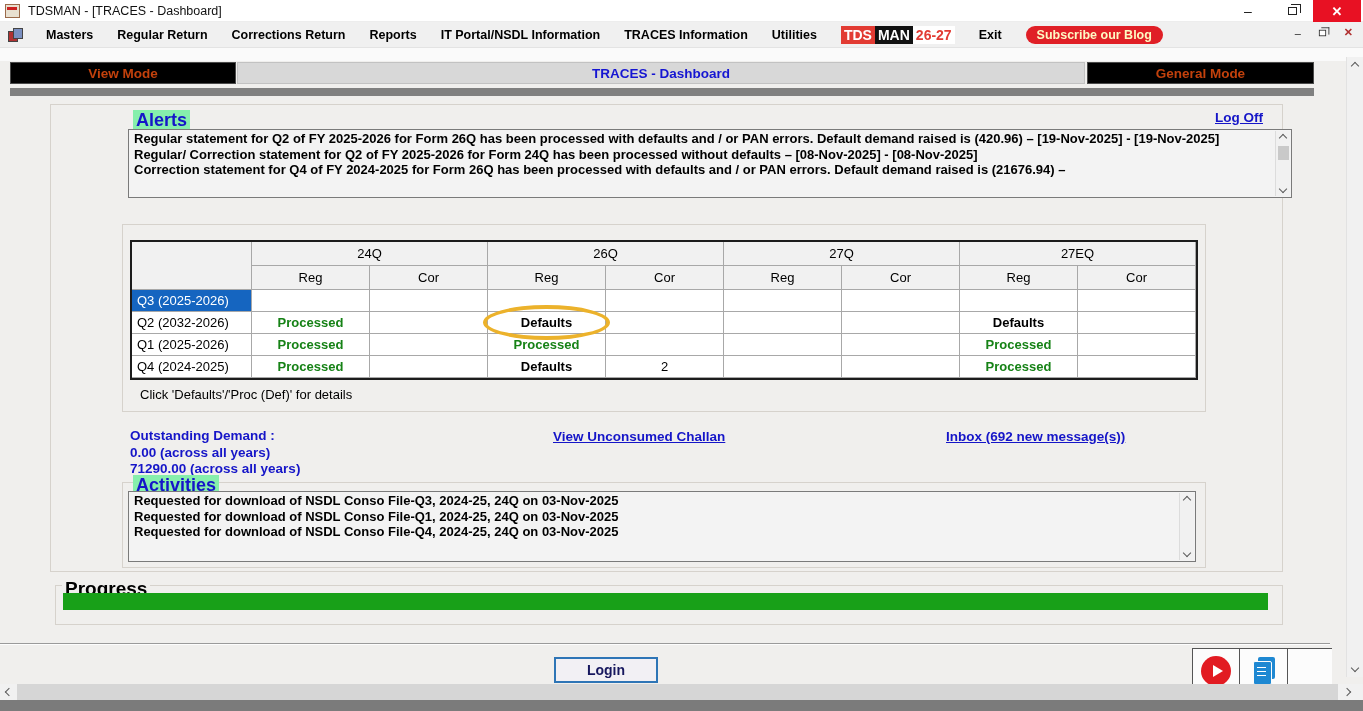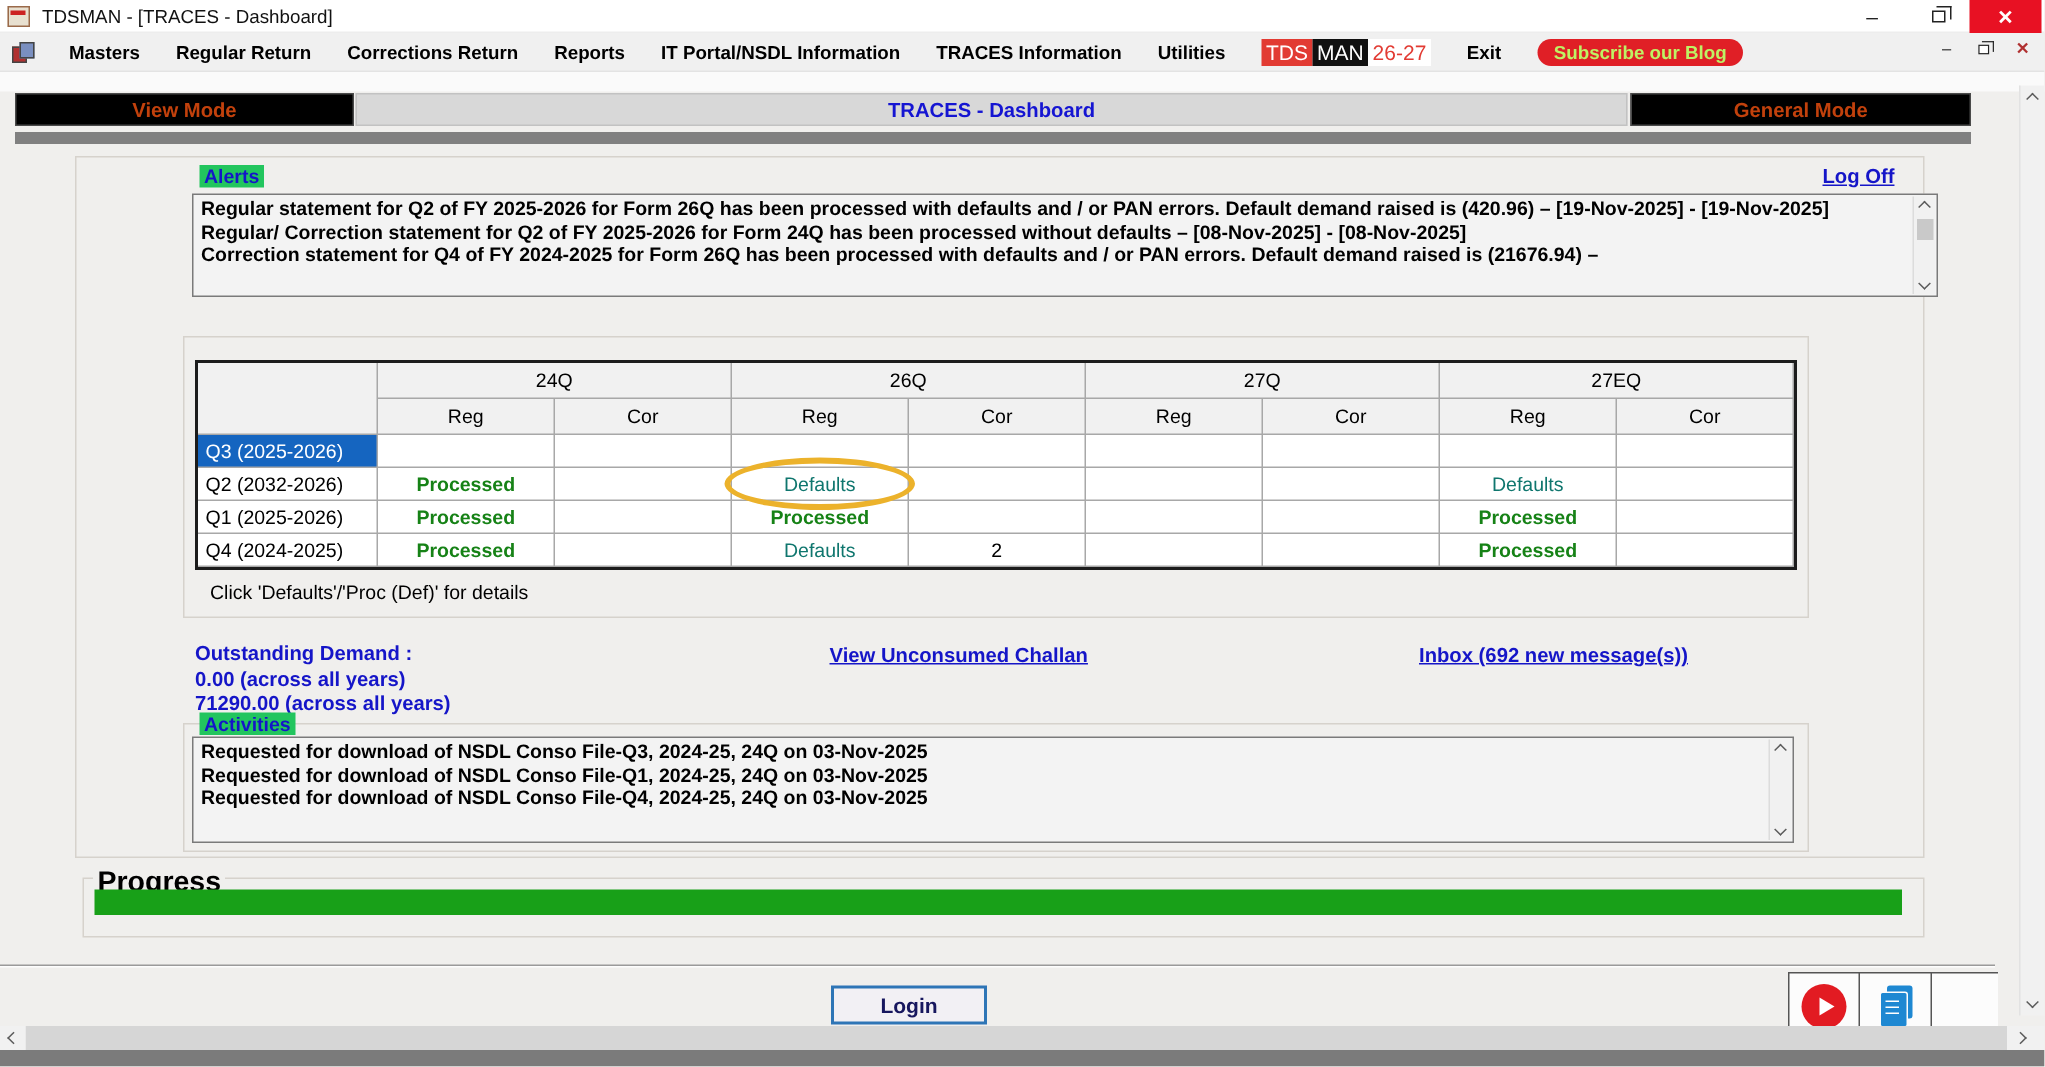--- a/index.html
+++ b/index.html
@@ -18,41 +18,41 @@
   .restore-glyph { width:9px; height:8px; border:1.3px solid #222; position:relative; background:#fff; }
   .restore-glyph::before { content:""; position:absolute; left:2px; top:-4px; width:9px; height:8px; border:1.3px solid #222; border-bottom:none; border-left:none; }
   .btn-close { left:1313px; width:48px; background:#e81123; color:#fff; font-size:13px; font-weight:bold; }
 
   
   .menubar { top:22px; left:0; width:1363px; height:26px; background:#f0f0f0; border-bottom:1px solid #e3e3e3; display:flex; align-items:center; gap:24px; padding-left:8px; font-size:12.5px; font-weight:bold; color:#000; }
   .mdi-icon { width:14px; height:13px; position:relative; }
   .mdi-icon::before { content:""; position:absolute; left:0; top:3px; width:8px; height:9px; background:#b03030; border:1px solid #444; }
   .mdi-icon::after { content:""; position:absolute; left:5px; top:0; width:8px; height:9px; background:#7a8fc0; border:1px solid #444; }
   .menu-item { cursor:default; white-space:nowrap; }
-  .tdsman-logo { display:flex; align-items:flex-start; font-weight:normal; font-size:14px; }
+  .tdsman-logo { display:flex; align-items:flex-start; font-weight:bold; font-size:14px; }
   .logo-tds { background:#e23b33; color:#fff; padding:1px 3px; }
   .logo-man { background:#111; color:#fff; padding:1px 3px; }
   .logo-year { background:#fff; color:#e23b33; padding:1px 3px; }
-  .subscribe-btn { background:#e01f26; color:#bef264; font-weight:bold; font-size:12.5px; border-radius:10px; padding:2px 11px; white-space:nowrap; }
+  .subscribe-btn { background:#e01f26; color:#fef9c3; font-weight:bold; font-size:12.5px; border-radius:10px; padding:2px 11px; white-space:nowrap; }
   .mdi-controls { position:absolute; right:10px; top:26px; display:flex; gap:17px; align-items:center; font-size:11px; color:#222; }
   .mdi-x { color:#b03030; font-weight:bold; }
 
   .gap-strip { top:48px; left:0; width:1363px; height:13px; background:#fafafa; }
 
   
   .mode-box { top:62px; height:22px; background:#000; color:#c2410c; font-weight:bold; font-size:13.5px; display:flex; align-items:center; justify-content:center; border:1px solid #4a4a4a; }
   .mode-left { left:10px; width:226px; }
   .mode-right { left:1087px; width:227px; }
   .mode-center { top:62px; left:237px; width:848px; height:22px; background:#d8d8d8; border:1px solid #c2c2c2; color:#1515d2; font-weight:bold; font-size:13.5px; display:flex; align-items:center; justify-content:center; }
   .separator { top:88px; left:10px; width:1304px; height:8px; background:#808080; }
 
   
   .groupbox { border:1px solid #d6d2cc; }
   .outer-group { top:104px; left:50px; width:1233px; height:468px; }
-  .blue-label { color:#1515c8; font-weight:bold; font-size:13px; background:#22c55e; padding:0 3px; }
+  .blue-label { color:#1515c8; font-weight:bold; font-size:18px; background:#86efac; padding:0 3px; }
   .link { color:#1515c8; font-weight:bold; font-size:13.5px; text-decoration:underline; cursor:pointer; white-space:nowrap; }
 
   
   .textbox { background:#f3f3f3; border:1px solid #7a7a7a; font-size:13px; font-weight:bold; color:#000; line-height:15.5px; padding:1px 22px 1px 5px; overflow:hidden; }
   .alerts-box { top:129px; left:128px; width:1164px; height:69px; }
   .activities-box { top:491px; left:128px; width:1068px; height:71px; }
   .vscroll-mini { position:absolute; right:1px; top:1px; bottom:1px; width:15px; background:#f1f1f1; border-left:1px solid #dcdcdc; }
   .vscroll-mini .thumb { position:absolute; left:2px; top:15px; width:11px; height:14px; background:#c9c9c9; }
 
   
@@ -67,21 +67,21 @@
   .table-group { top:224px; left:122px; width:1084px; height:188px; }
   .qtable { top:240px; left:130px; display:grid; grid-template-columns:120px repeat(8,118px); grid-template-rows:24px 24px 22px 22px 22px 22px; border:2px solid #1c1c1c; background:#fff; font-size:13px; }
   .cell { border-right:1px solid #a8a8a8; border-bottom:1px solid #a8a8a8; background:#fff; display:flex; align-items:center; justify-content:center; position:relative; }
   .cell:nth-child(9n) { }
   .hdr { background:#f1f1f1; }
   .corner { grid-row:1 / 3; grid-column:1; }
   .span2 { grid-column:span 2; }
   .rowlabel { justify-content:flex-start; padding-left:5px; }
   .sel { background:#1565c0; color:#fff; }
   .processed { color:#168216; font-weight:bold; }
-  .defaults { color:#0f766e; font-weight:normal; }
+  .defaults { color:#000000; font-weight:bold; }
   .circle-hl { position:absolute; left:-5px; right:-5px; top:-7px; bottom:-7px; border:4px solid #ecb22b; border-radius:50%; pointer-events:none; z-index:3; }
   .footnote { top:387px; left:140px; font-size:13px; color:#000; }
 
   
   .outstanding { left:130px; color:#1515c8; font-weight:bold; font-size:13.5px; white-space:nowrap; }
 
   
   .progress-group { top:585px; left:55px; width:1228px; height:40px; }
   .progress-label { top:578px; left:62px; font-size:19px; font-weight:bold; color:#000; background:#f0efed; padding:0 3px; }
   .progress-track { top:593px; left:63px; width:1205px; height:17px; background:#e6e6e6; }

